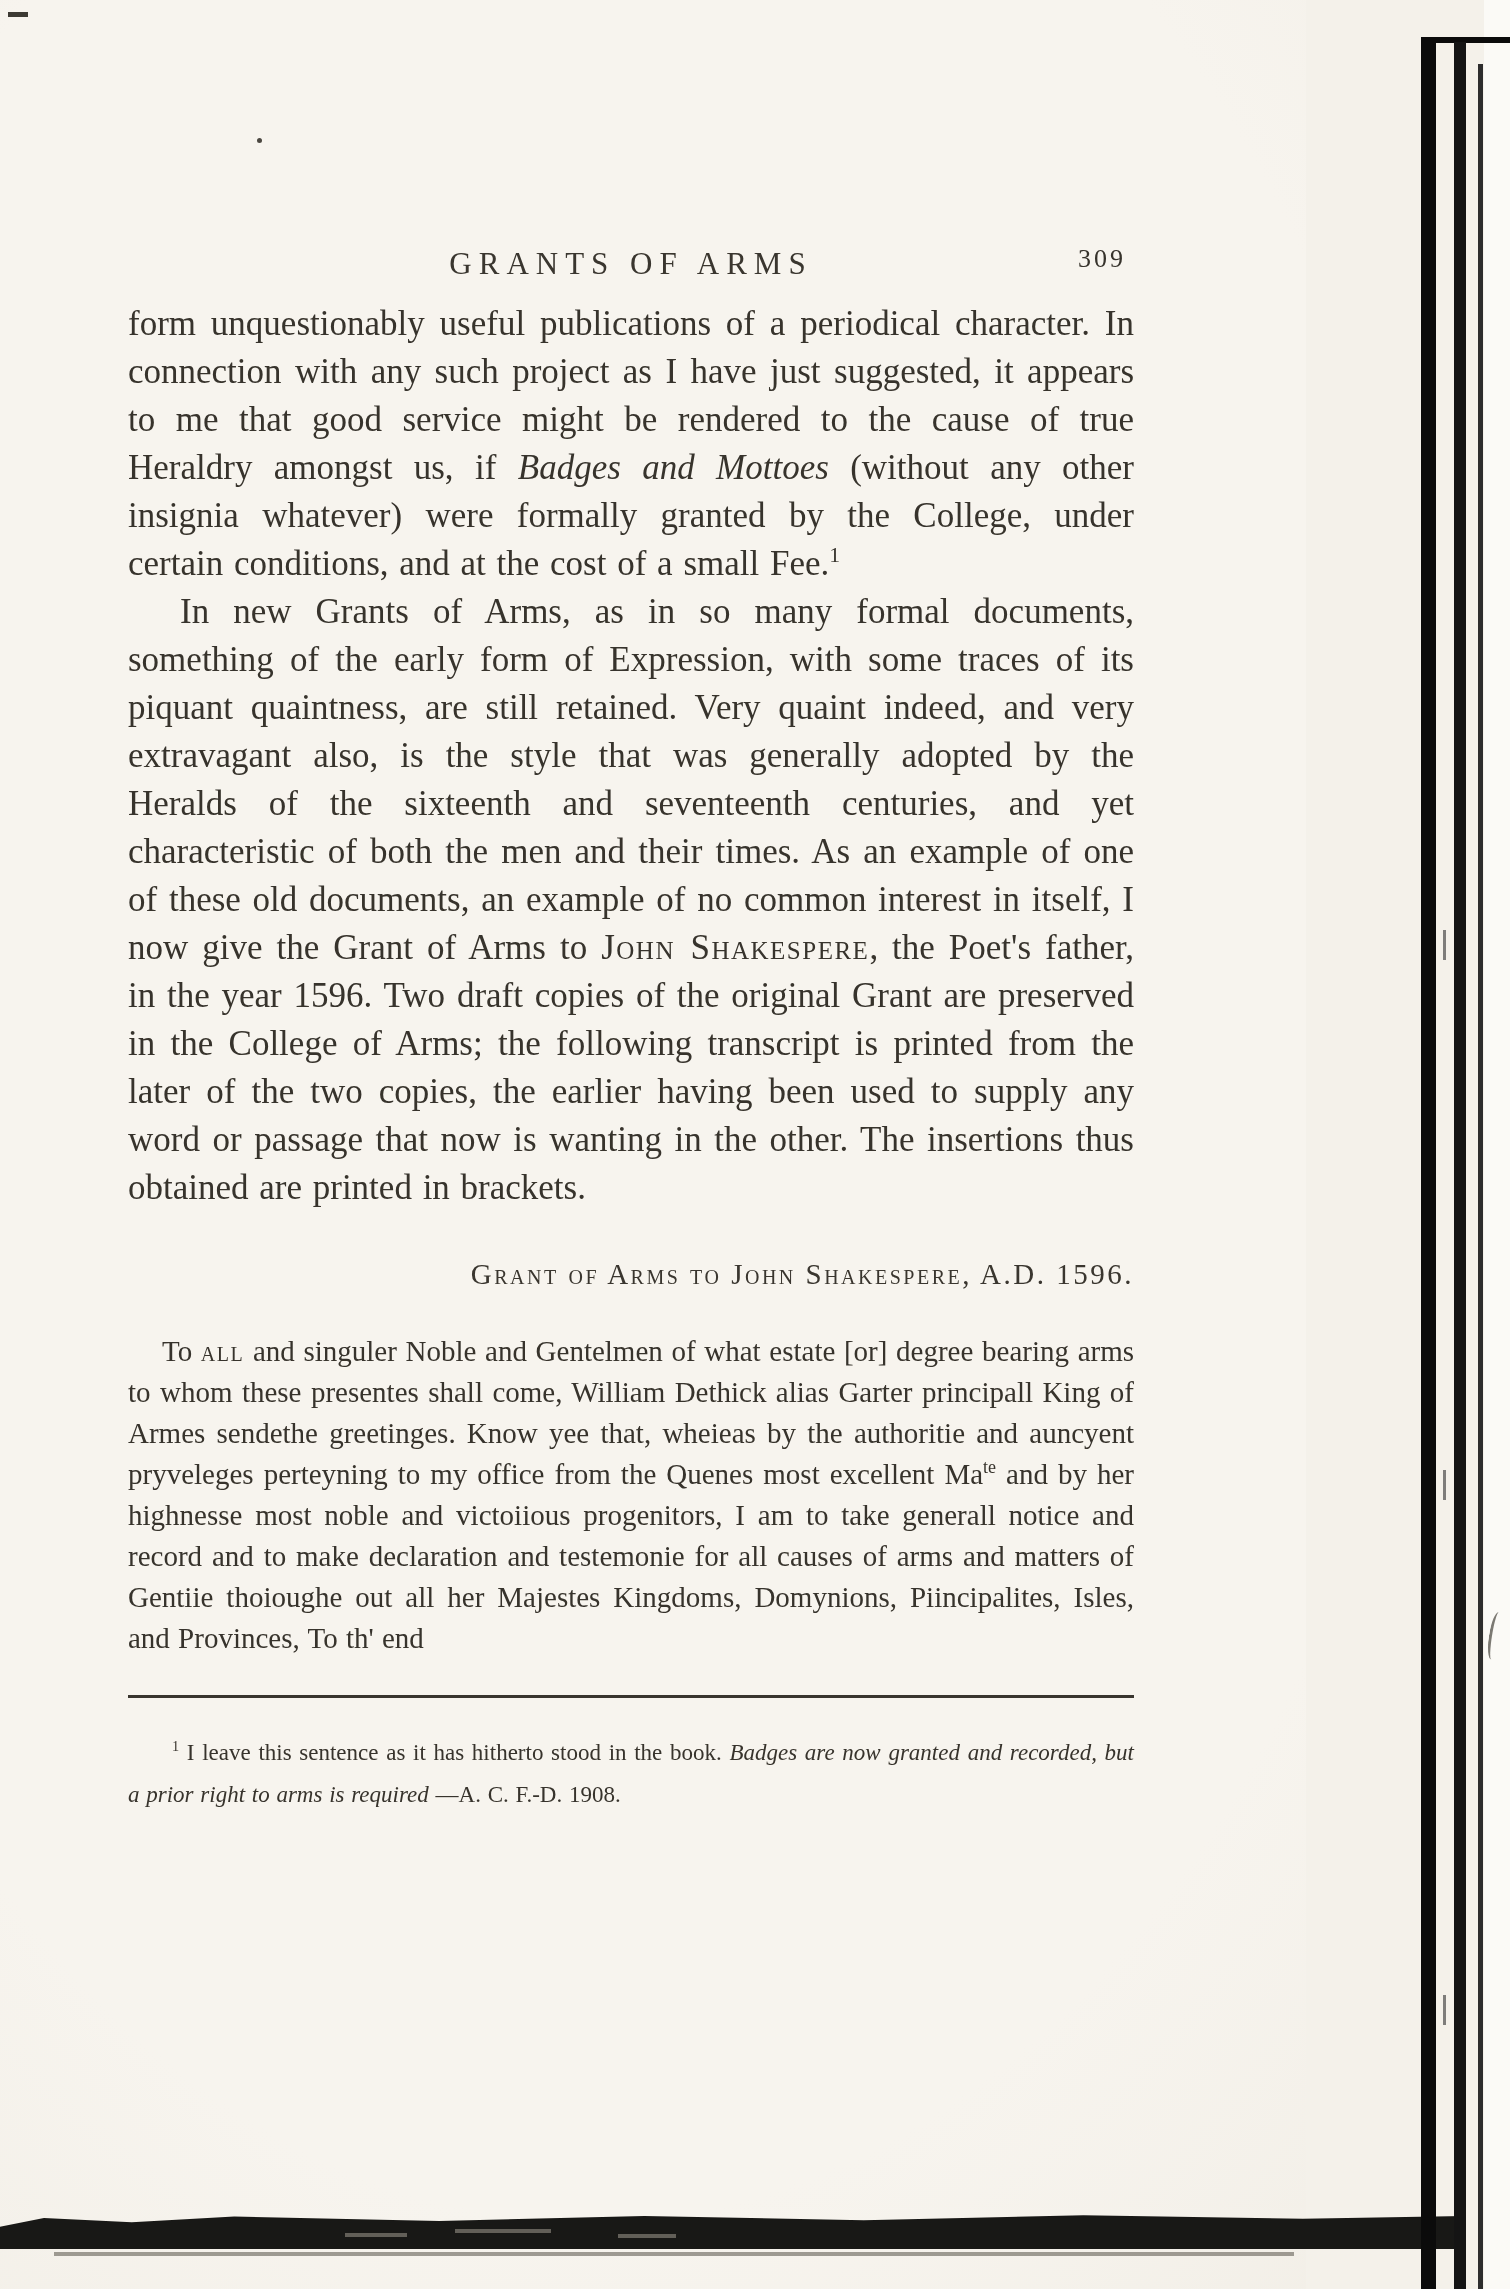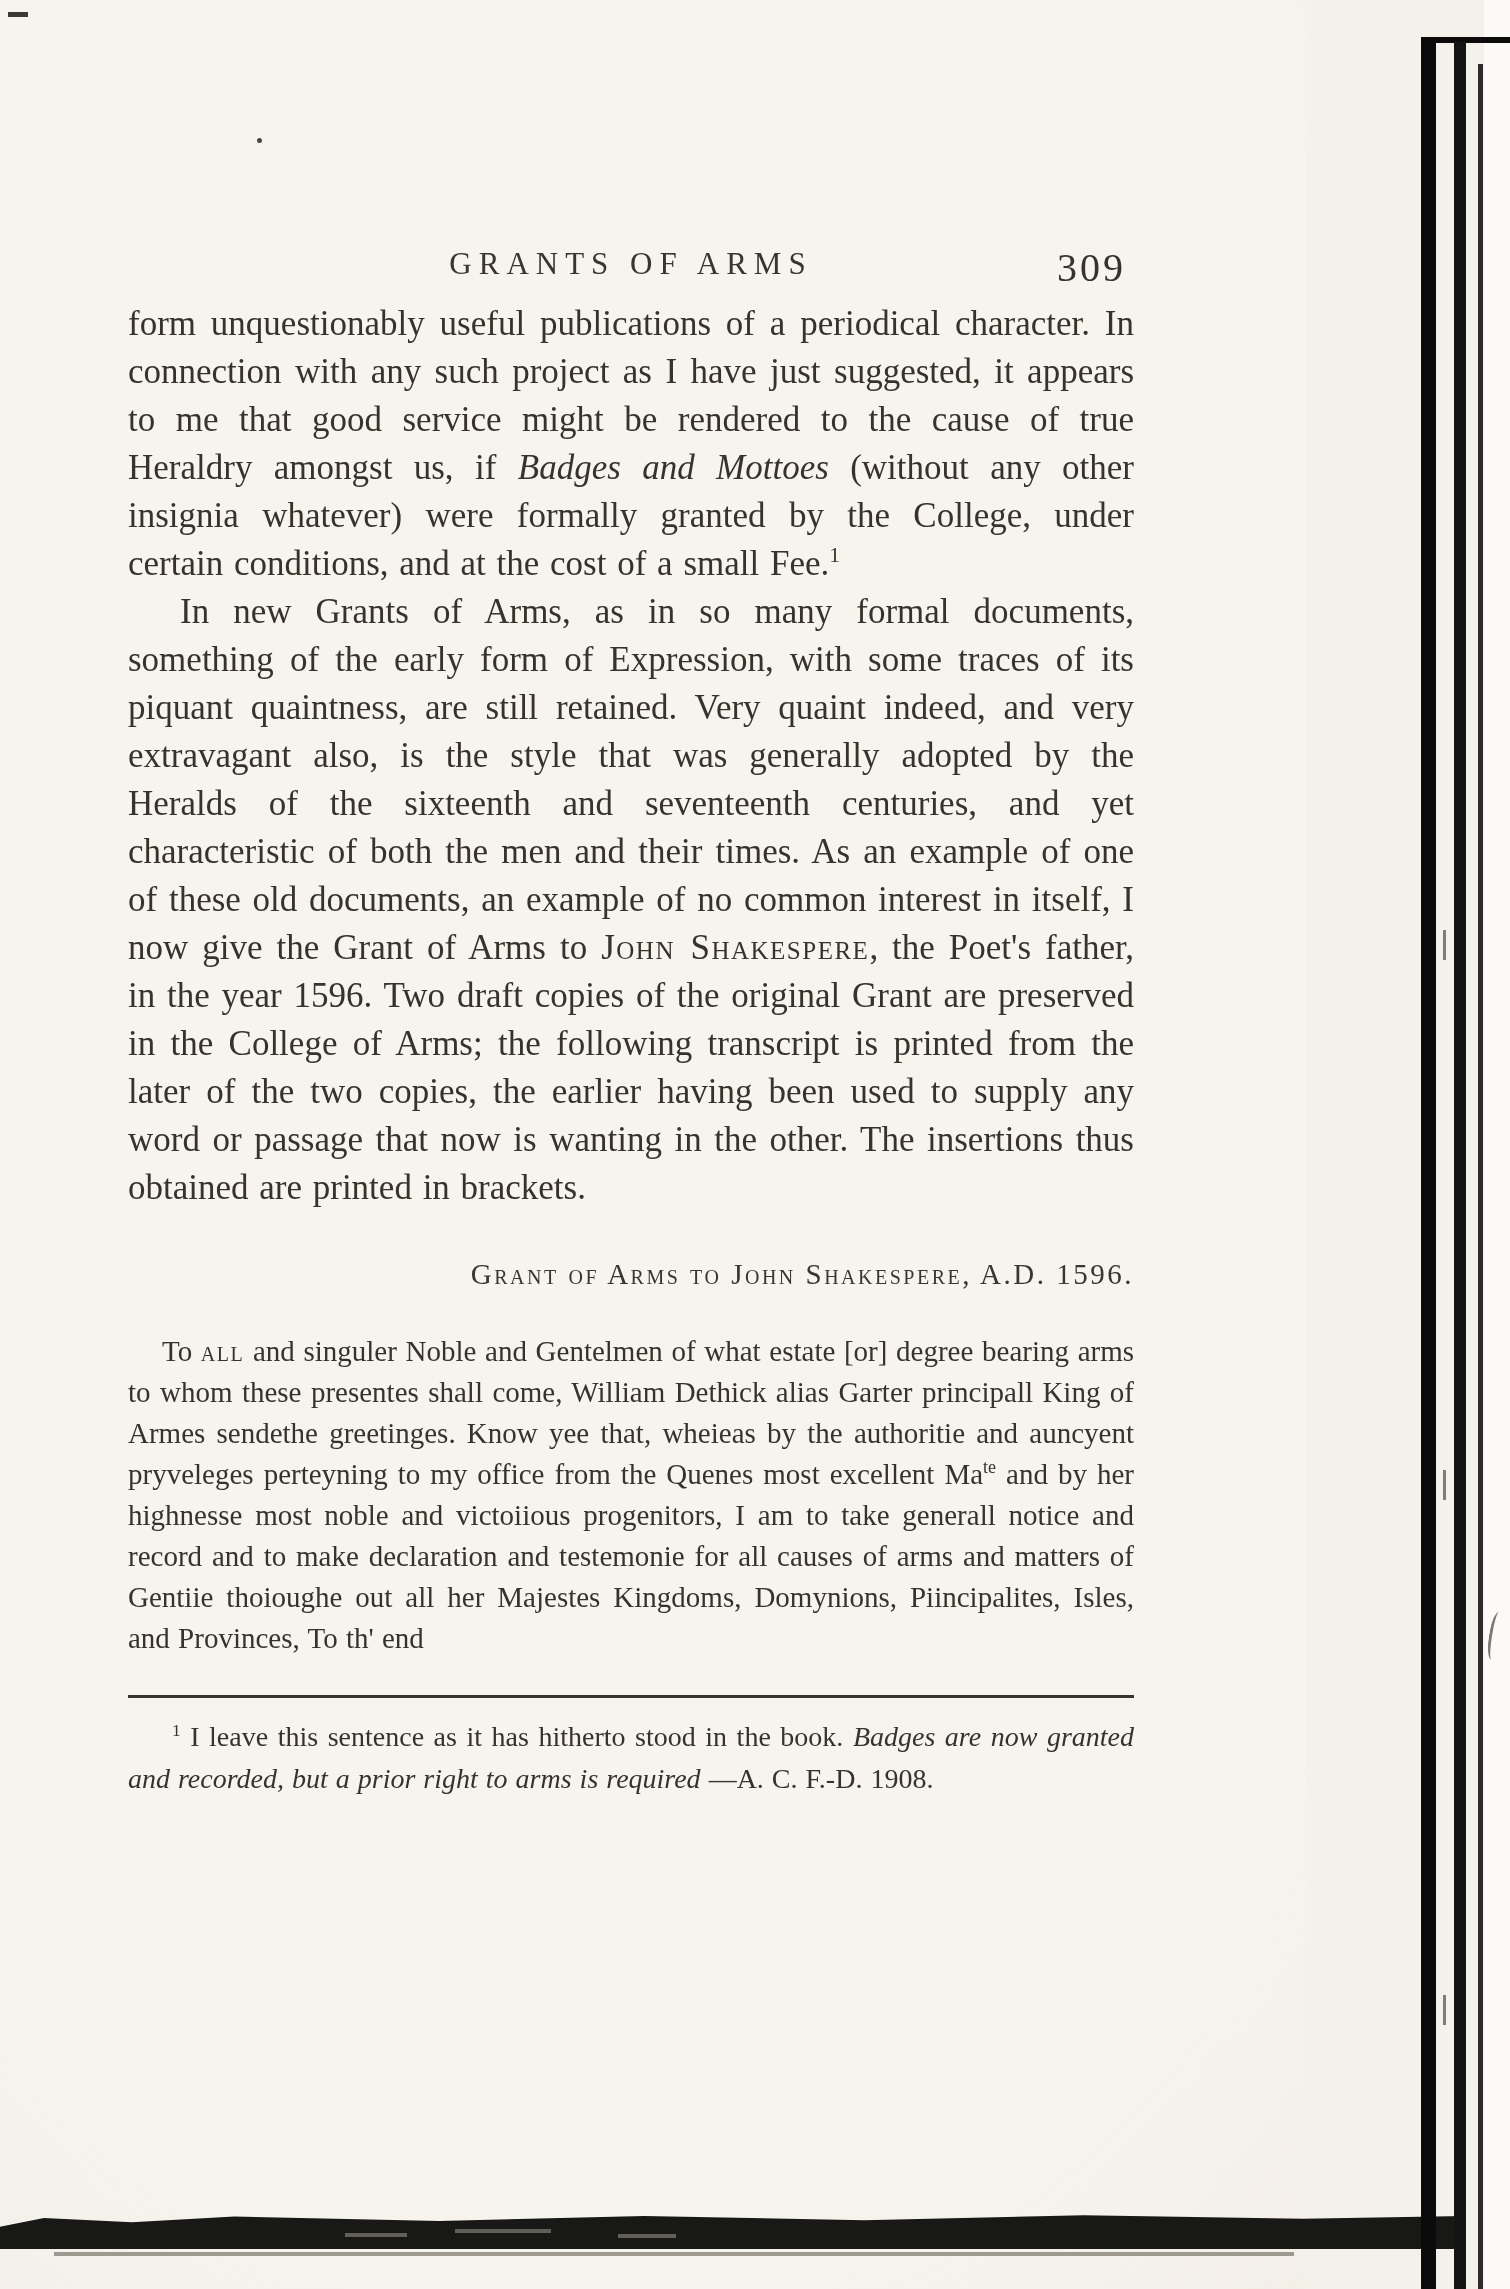--- a/index.html
+++ b/index.html
@@ -23,43 +23,43 @@
   .text-block {
     position:absolute; left:128px; top:246px; width:1006px;
   }
   .running-head { position:relative; height:54px; }
   .rh-title {
     position:absolute; left:50%; transform:translateX(-50%);
     font-size:31px; letter-spacing:7px; color:#3a362f; white-space:nowrap;
   }
   .rh-page {
     position:absolute; right:8px; top:-2px;
-    font-size:40px; letter-spacing:3px;
+    font-size:26px; letter-spacing:3px;
   }
   .body {
     font-size:35px; line-height:48px; text-align:justify;
     word-spacing:2px;
   }
   .para2 { text-indent:52px; }
   .section-heading {
     margin-top:46px; text-align:right;
     font-size:29px; font-weight:normal;
     font-variant:small-caps; letter-spacing:2.5px; color:#3a362f;
   }
   .quote {
     margin-top:40px;
     font-size:29px; line-height:41px; text-align:justify;
     text-indent:34px; word-spacing:1px;
   }
   .footnote-rule {
     margin-top:36px; border-top:3px solid #39352e; width:100%; height:0;
   }
   .footnote {
-    margin-top:18px;
-    font-size:28px; line-height:42px; text-align:justify;
+    margin-top:34px;
+    font-size:23px; line-height:42px; text-align:justify;
     text-indent:44px; word-spacing:1px;
   }
   .it { font-style:italic; }
   .sc { font-variant:small-caps; letter-spacing:1.5px; }
   .sup { vertical-align:super; font-size:0.62em; line-height:0; }
 
   
   .bind { position:absolute; }
   .bar-a { left:1421px; top:42px; width:15px; height:2247px; background:#0b0b0b; }
   .bar-b { left:1454px; top:42px; width:12px; height:2247px; background:#141414; }

